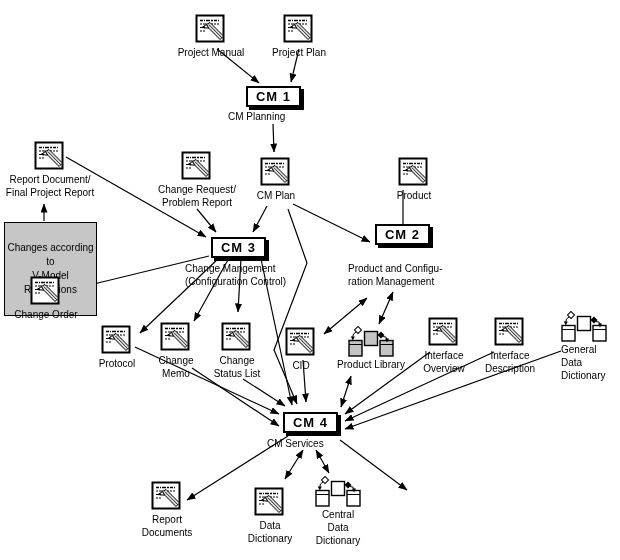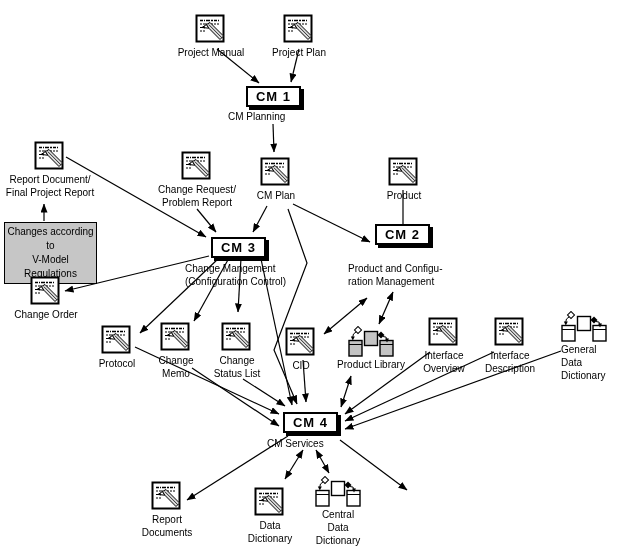--- a/index.html
+++ b/index.html
@@ -9,21 +9,21 @@
   .node{position:absolute;text-align:center;}
   .node svg{display:block;margin:0 auto;}
   .node.left-align{text-align:left;}
   .node.left-align svg{margin:0;}
   .lbl{font-size:10px;line-height:13px;white-space:nowrap;}
   .pbox{position:absolute;width:51px;height:17px;background:#fff;border:2px solid #000;
         box-shadow:3px 3px 0 #000;font-weight:bold;font-size:13px;line-height:17px;
         text-align:center;letter-spacing:1px;}
   .caption{position:absolute;font-size:10px;line-height:13px;text-align:left;white-space:nowrap;}
   .notebox{position:absolute;left:4px;top:222px;width:91px;border:1px solid #000;
-           font-size:10px;line-height:14px;text-align:center;padding:2px 0;}
+           font-size:10px;line-height:14px;text-align:center;padding:18px 0;}
 </style>
 </head>
 <body>
 
 <div id="canvas">
 
   <svg width="0" height="0" style="position:absolute">
     <defs>
       <symbol id="doc" viewBox="0 0 32 32">
         <rect x="1.5" y="1.5" width="27" height="26" fill="#fff" stroke="#000" stroke-width="2"></rect>
@@ -143,21 +143,21 @@
     <div class="lbl">Problem Report</div>
   </div>
 
   <div class="node" style="left:231px;top:157px;width:90px">
     <svg width="32" height="32" viewBox="0 0 32 32">
         <use href="#doc"></use>
       </svg>
     <div class="lbl">CM Plan</div>
   </div>
 
-  <div class="node" style="left:359px;top:157px;width:90px">
+  <div class="node" style="left:369px;top:157px;width:90px">
     <svg width="32" height="32" viewBox="0 0 32 32">
         <use href="#doc"></use>
       </svg>
     <div class="lbl">Product</div>
   </div>
 
   <div class="node" style="left:1px;top:276px;width:90px">
     <svg width="32" height="32" viewBox="0 0 32 32">
         <use href="#doc"></use>
       </svg>

